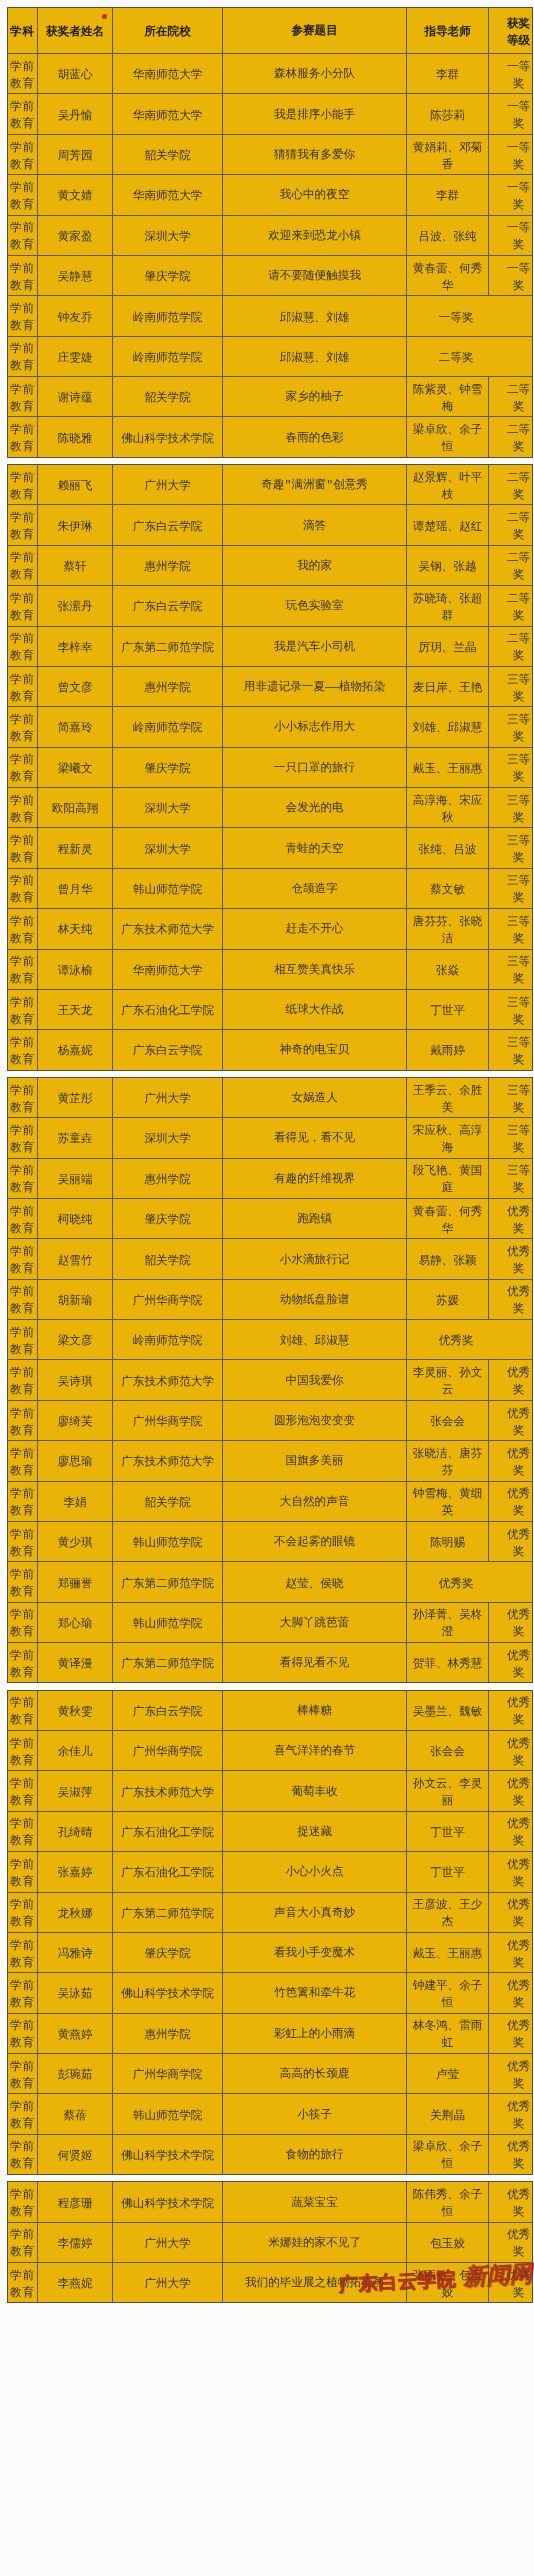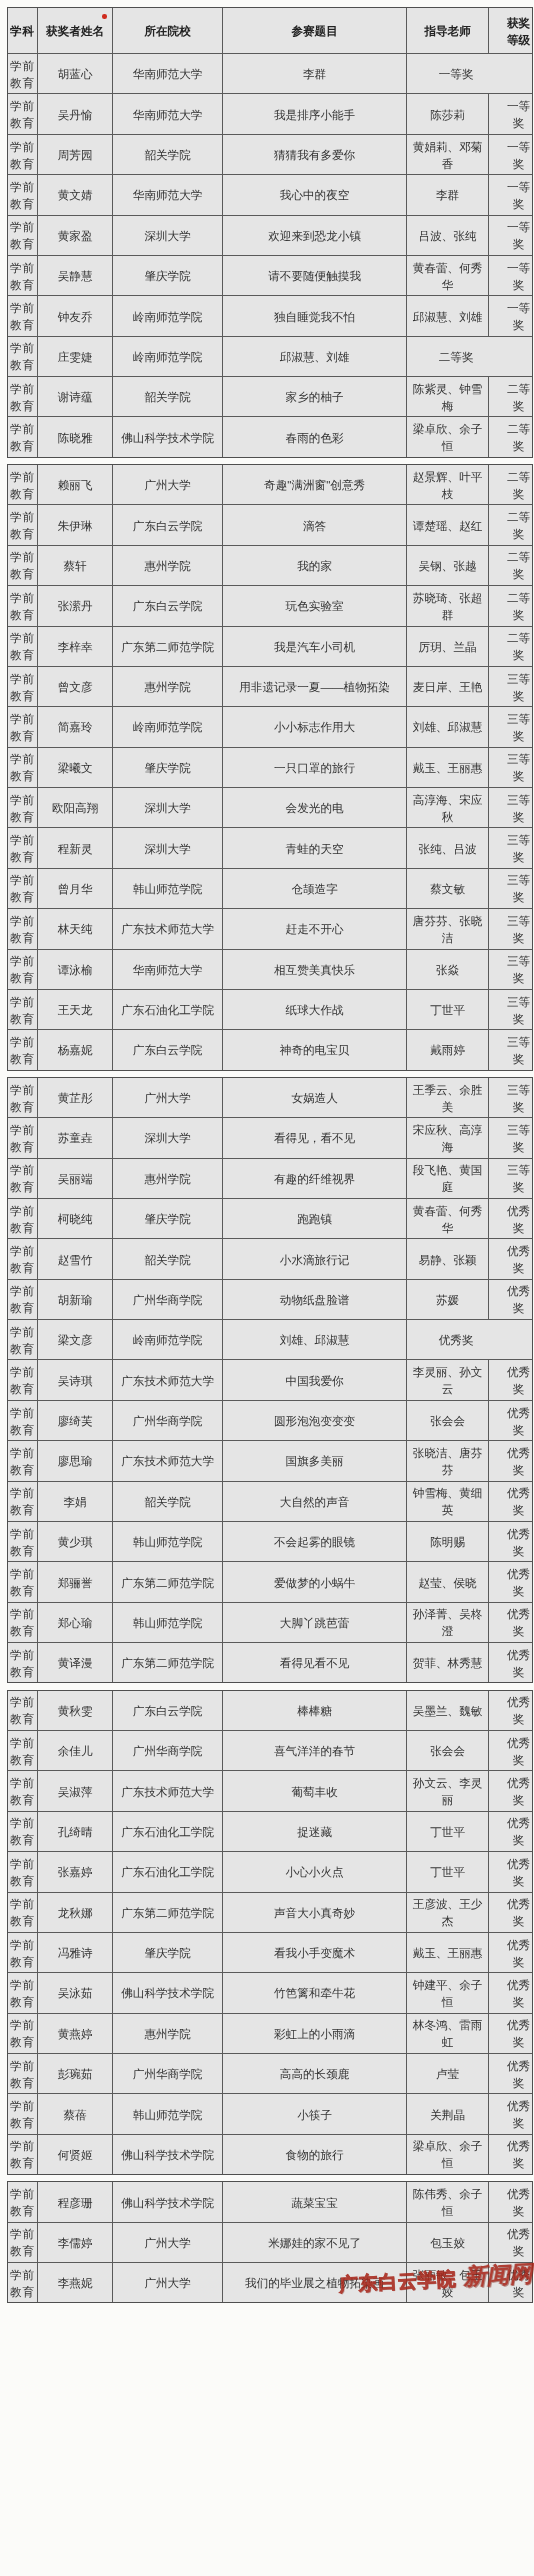--- a/index.html
+++ b/index.html
@@ -13,21 +13,21 @@
   }
   .page{
     position:relative;
     padding:7.1px 0 0 7.1px;
     width:527px;
   }
   .block{
     width:524px;
     border:0.9px solid #4f4f4f;
     margin-bottom:6.2px;
-    background:#e5e5e5;
+    background:#eab308;
   }
   .row{
     display:grid;
     grid-template-columns:30px 75px 110px 184px 82px 43px;
     border-bottom:0.9px solid #5a5a5a;
   }
   .block .row:last-child{border-bottom:none;}
   .cell{
     border-right:0.9px solid #5a5a5a;
     min-height:39px;
@@ -51,21 +51,21 @@
     position:relative;
   }
   .mark{
     position:absolute;
     top:6.2px;
     right:5.3px;
     width:4.5px;height:4.5px;
     border-radius:50%;
   }
   .c-subject{letter-spacing:0.9px;}
-  .c-title{padding:2.7px 5.3px;}
+  .c-title{padding:2.7px 5.3px;font-family:Liberation Mono, monospace;}
   .watermark{
     position:absolute;
     right:1.8px;
     bottom:9px;
     transform:rotate(-3deg);
     white-space:nowrap;
     opacity:.88;
     pointer-events:none;
   }
   .wm-1{
@@ -94,20 +94,21 @@
           <div class="cell hcell c-name">获奖者姓名<span class="mark" style="background: rgb(207, 43, 29);"></span></div>
           <div class="cell hcell c-school">所在院校</div>
           <div class="cell hcell c-title">参赛题目</div>
           <div class="cell hcell c-advisor">指导老师</div>
           <div class="cell hcell c-award">获奖等级</div>
         </div>
         <div class="row">
           <div class="cell c-subject">学前教育</div>
           <div class="cell c-name">胡蓝心</div>
           <div class="cell c-school">华南师范大学</div>
+          <div class="cell c-title">森林服务小分队</div>
           <div class="cell c-advisor">李群</div>
           <div class="cell c-award">一等奖</div>
         </div>
         <div class="row">
           <div class="cell c-subject">学前教育</div>
           <div class="cell c-name">吴丹愉</div>
           <div class="cell c-school">华南师范大学</div>
           <div class="cell c-title">我是排序小能手</div>
           <div class="cell c-advisor">陈莎莉</div>
           <div class="cell c-award">一等奖</div>
@@ -141,21 +142,20 @@
           <div class="cell c-name">吴静慧</div>
           <div class="cell c-school">肇庆学院</div>
           <div class="cell c-title">请不要随便触摸我</div>
           <div class="cell c-advisor">黄春蕾、何秀华</div>
           <div class="cell c-award">一等奖</div>
         </div>
         <div class="row">
           <div class="cell c-subject">学前教育</div>
           <div class="cell c-name">钟友乔</div>
           <div class="cell c-school">岭南师范学院</div>
-          <div class="cell c-title">独自睡觉我不怕</div>
           <div class="cell c-advisor">邱淑慧、刘雄</div>
           <div class="cell c-award">一等奖</div>
         </div>
         <div class="row">
           <div class="cell c-subject">学前教育</div>
           <div class="cell c-name">庄雯婕</div>
           <div class="cell c-school">岭南师范学院</div>
           <div class="cell c-advisor">邱淑慧、刘雄</div>
           <div class="cell c-award">二等奖</div>
         </div>
@@ -391,21 +391,20 @@
           <div class="cell c-name">黄少琪</div>
           <div class="cell c-school">韩山师范学院</div>
           <div class="cell c-title">不会起雾的眼镜</div>
           <div class="cell c-advisor">陈明赐</div>
           <div class="cell c-award">优秀奖</div>
         </div>
         <div class="row">
           <div class="cell c-subject">学前教育</div>
           <div class="cell c-name">郑骊誉</div>
           <div class="cell c-school">广东第二师范学院</div>
-          <div class="cell c-title">爱做梦的小蜗牛</div>
           <div class="cell c-advisor">赵莹、侯晓</div>
           <div class="cell c-award">优秀奖</div>
         </div>
         <div class="row">
           <div class="cell c-subject">学前教育</div>
           <div class="cell c-name">郑心瑜</div>
           <div class="cell c-school">韩山师范学院</div>
           <div class="cell c-title">大脚丫跳芭蕾</div>
           <div class="cell c-advisor">孙泽菁、吴柊澄</div>
           <div class="cell c-award">优秀奖</div>

